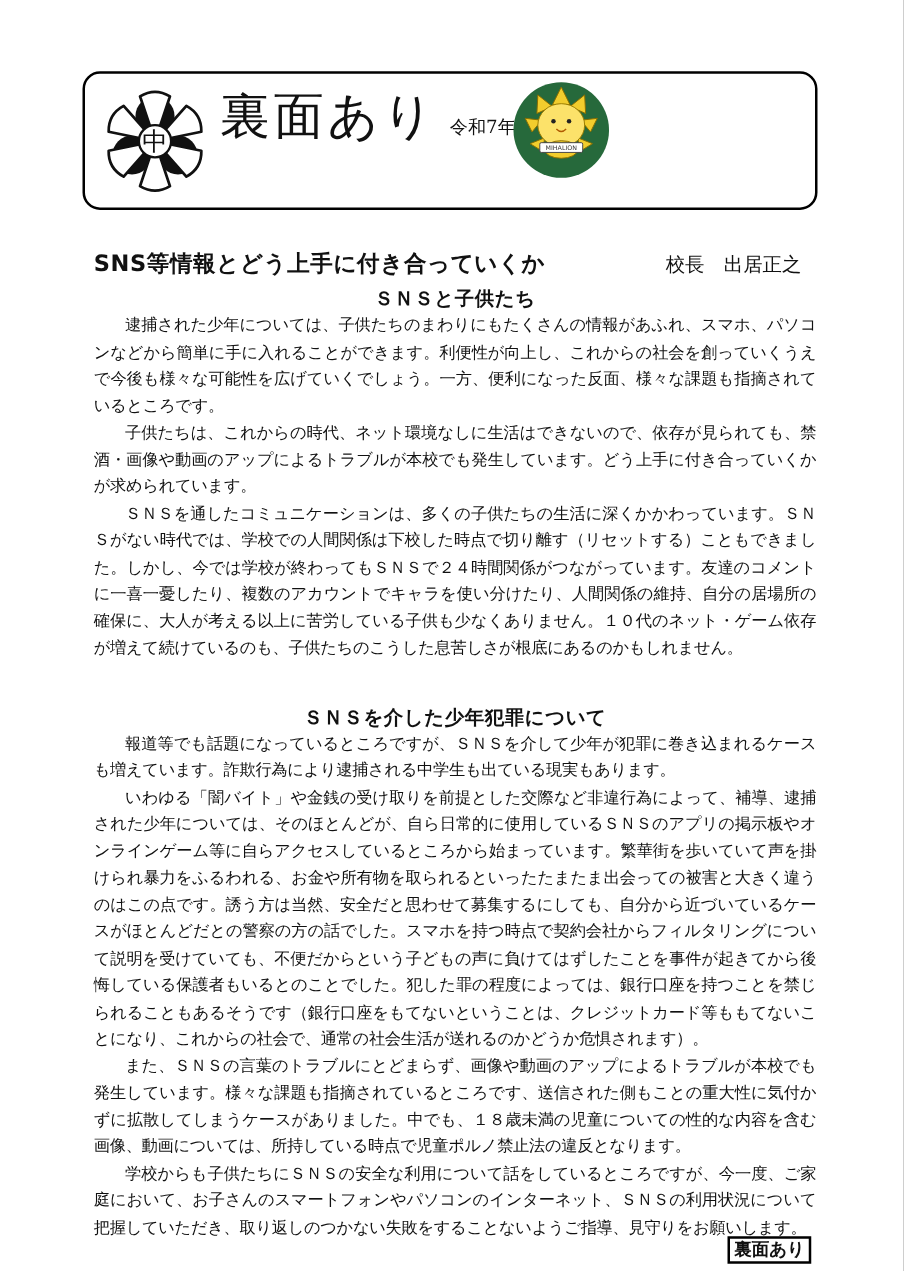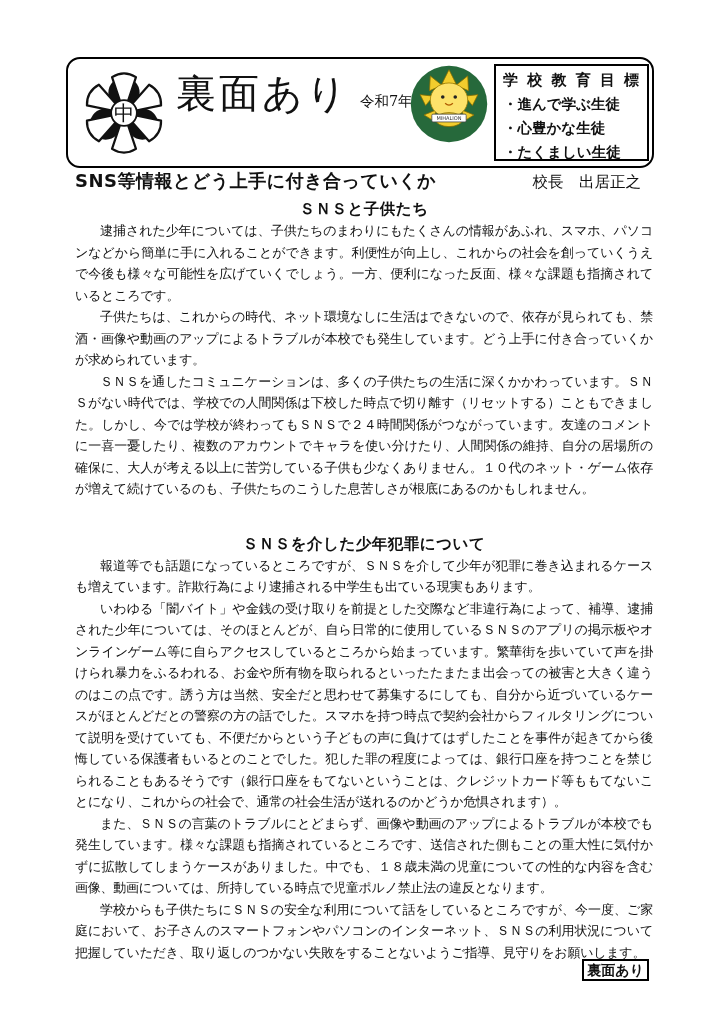--- a/index.html
+++ b/index.html
@@ -41,21 +41,21 @@
   .mascot-wrap{width:78px;height:78px;margin:6px 0 0 2px;flex:0 0 auto;}
   .goals-box{
     margin:5px 8px 0 6px;flex:1 1 auto;
     border:2px solid #000;background:#fff;
     padding:5px 6px 6px 7px;height:82px;
     font-family:"DejaVu Sans","Liberation Sans",sans-serif;
   }
   .goals-title{font-size:15px;font-weight:bold;letter-spacing:2px;white-space:nowrap;margin-bottom:2px;}
   .goal-item{font-size:14.5px;font-weight:bold;line-height:24px;white-space:nowrap;}
   
-  .article{position:absolute;left:75px;top:169px;width:578px;}
+  .article{position:absolute;left:75px;top:200px;width:578px;}
   .article-header{
     display:flex;justify-content:space-between;align-items:baseline;
     line-height:24px;margin-bottom:4px;
     font-family:"DejaVu Sans","Liberation Sans",sans-serif;
   }
   .article-title{font-size:18px;font-weight:bold;letter-spacing:0.5px;}
   .article-author{font-size:15.5px;padding-right:12px;}
   .section-heading{
     font-family:"DejaVu Sans","Liberation Sans",sans-serif;
     font-size:15.5px;font-weight:bold;letter-spacing:0.5px;
@@ -124,26 +124,20 @@
         <ellipse cx="50" cy="45" rx="24" ry="22" fill="var(--mascot-body)" stroke="#9a7b00" stroke-width="1"></ellipse>
         <circle cx="42" cy="41" r="2.3" fill="#222"></circle>
         <circle cx="58" cy="41" r="2.3" fill="#222"></circle>
         <path d="M45 49 Q50 54 55 49" stroke="#b05a00" stroke-width="1.5" fill="none"></path>
         <ellipse cx="50" cy="70" rx="17" ry="9" fill="var(--mascot-yellow)" stroke="#8a6d00" stroke-width="1"></ellipse>
         <rect x="28" y="63" width="44" height="10" rx="1.5" fill="#fff" stroke="#444" stroke-width="1"></rect>
         <text x="50" y="71" font-size="6.5" text-anchor="middle" fill="#333" font-family="DejaVu Sans, Liberation Sans, sans-serif">MIHALION</text>
       </svg>
     </div>
 
-    <div class="goals-box">
-      <div class="goals-title">学 校 教 育 目 標</div>
-      <div class="goal-item">・進んで学ぶ生徒</div>
-      <div class="goal-item">・心豊かな生徒</div>
-      <div class="goal-item">・たくましい生徒</div>
-    </div>
   </div>
 
   <div class="article">
 
     <div class="article-header">
       <span class="article-title">SNS等情報とどう上手に付き合っていくか</span>
       <span class="article-author">校長　出居正之</span>
     </div>
 
     <div class="section-1">

